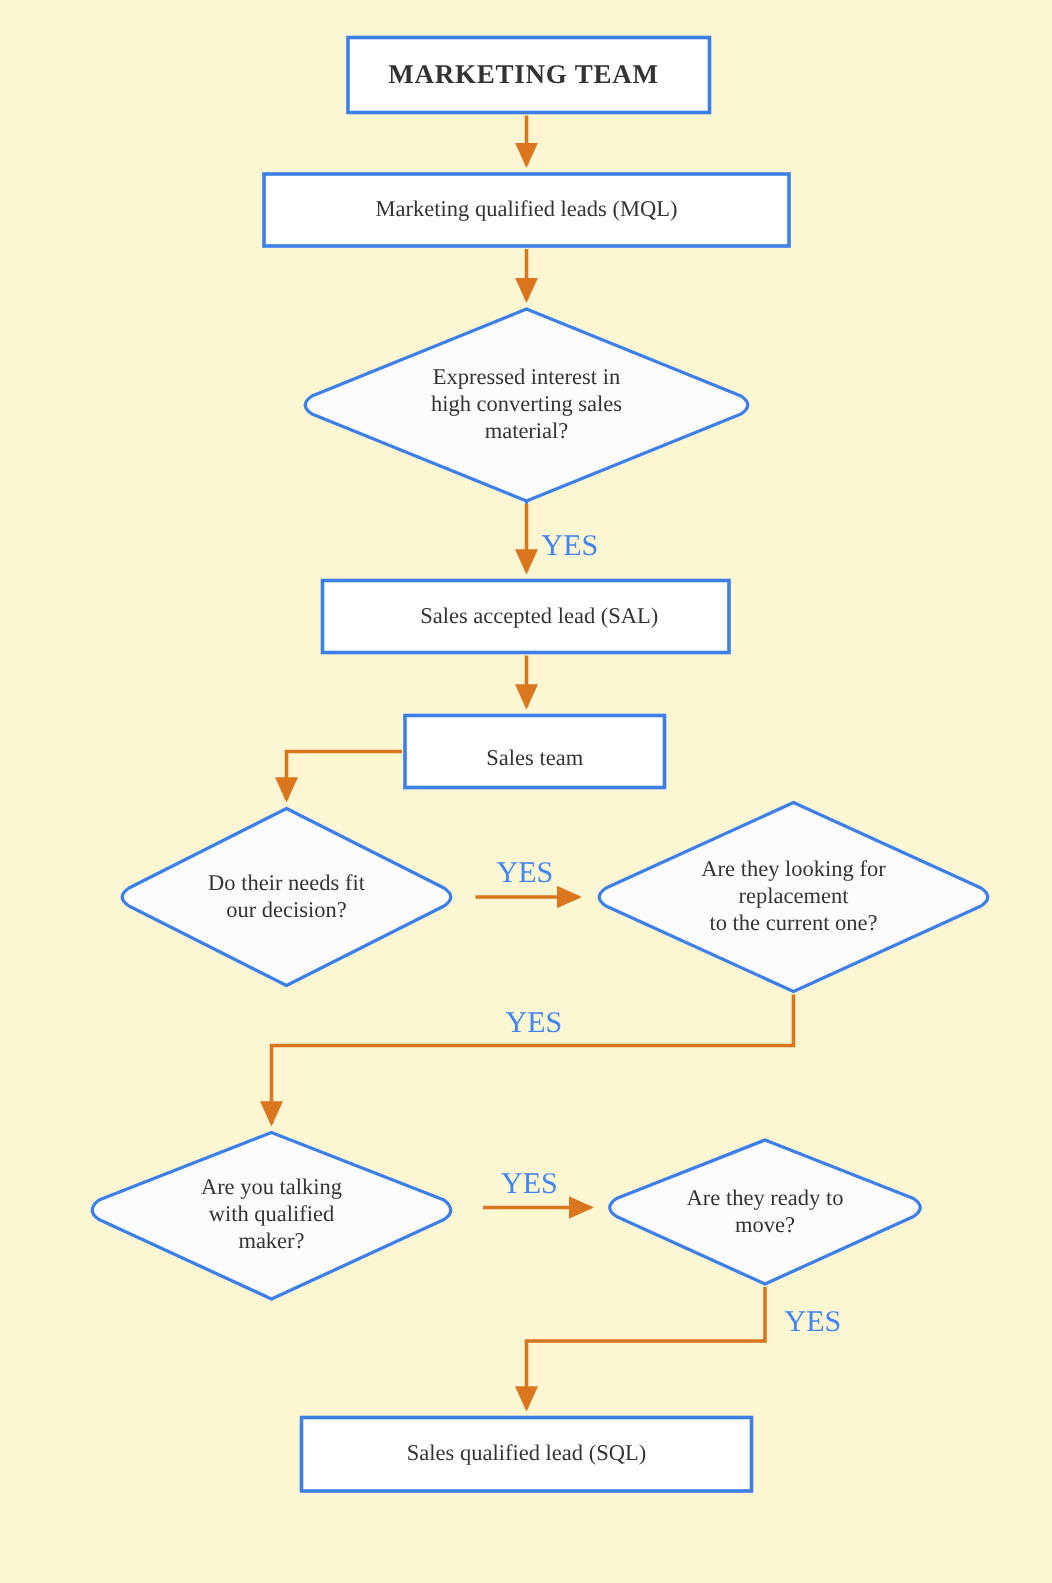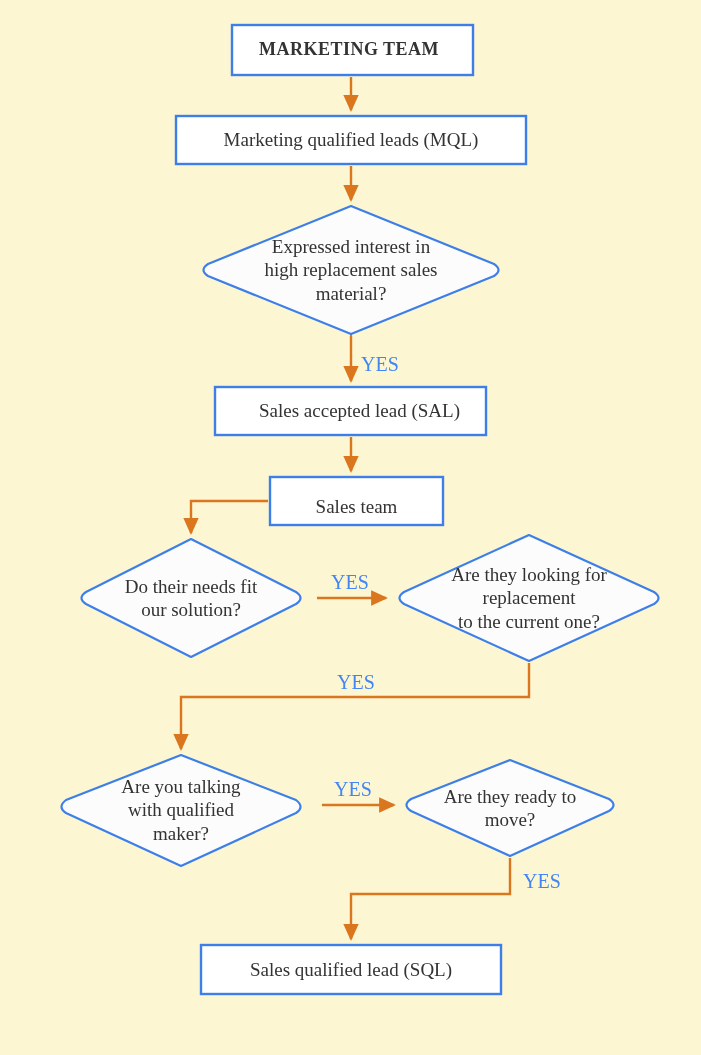--- a/index.html
+++ b/index.html
@@ -22,21 +22,21 @@
     width: 701px;
     height: 1055px;
   }
   .node-text {
     position: absolute;
     display: flex;
     align-items: center;
     justify-content: center;
     text-align: center;
     color: #333333;
-    font-size: 19px;
+    font-size: 15px;
     line-height: 1.22;
     white-space: pre-line;
     pointer-events: none;
   }
   .node-text.bold {
     font-weight: bold;
     letter-spacing: 0.5px;
     font-size: 18px;
   }
   .edge-label {
@@ -102,29 +102,29 @@
 
       <path d="M510 858 L510 894 L351 894 L351 939" marker-end="url(#arrowhead)"></path>
     </g>
   </svg>
 
   <div class="node-text bold" style="left:232px; top:25px; width:234px; height:50px;font-family:Liberation Serif, serif;">MARKETING TEAM</div>
 
   <div class="node-text" style="left:176px; top:116px; width:350px; height:48px;">Marketing qualified leads (MQL)</div>
 
   <div class="node-text" style="left:231px; top:234px; width:240px; height:72px;">Expressed interest in
-high replacement sales
+high converting sales
 material?</div>
 
   <div class="node-text" style="left:215px; top:387px; width:289px; height:48px;">Sales accepted lead (SAL)</div>
 
   <div class="node-text" style="left:270px; top:477px; width:173px; height:59px;">Sales team</div>
 
   <div class="node-text" style="left:91px; top:574px; width:200px; height:48px;">Do their needs fit
-our solution?</div>
+our decision?</div>
 
   <div class="node-text" style="left:419px; top:562px; width:220px; height:72px;">Are they looking for
 replacement
 to the current one?</div>
 
   <div class="node-text" style="left:81px; top:774px; width:200px; height:72px;">Are you talking
 with qualified
 maker?</div>
 
   <div class="node-text" style="left:420px; top:784px; width:180px; height:48px;">Are they ready to

